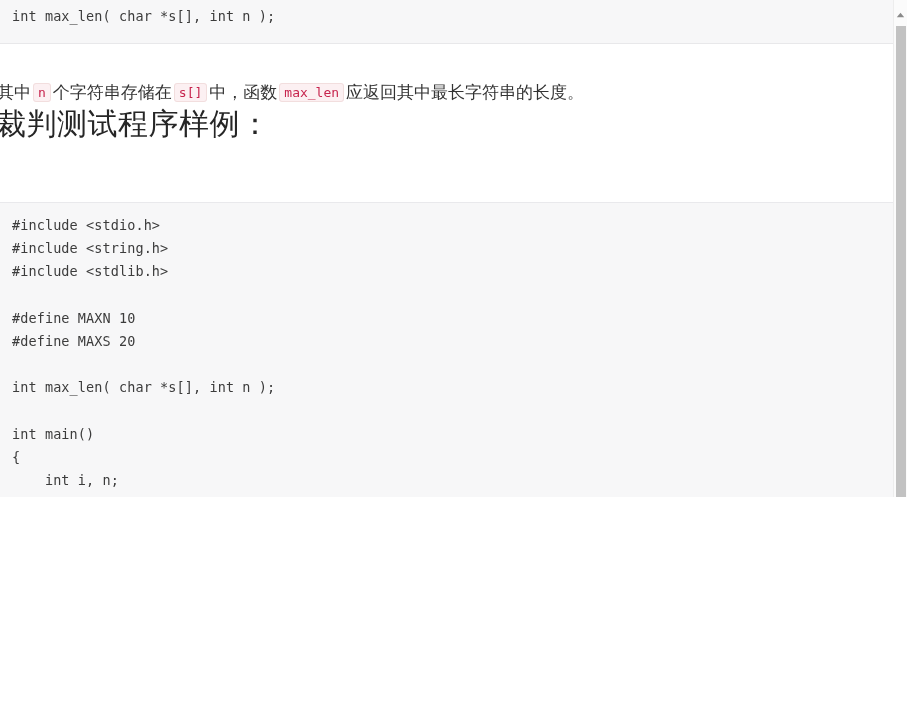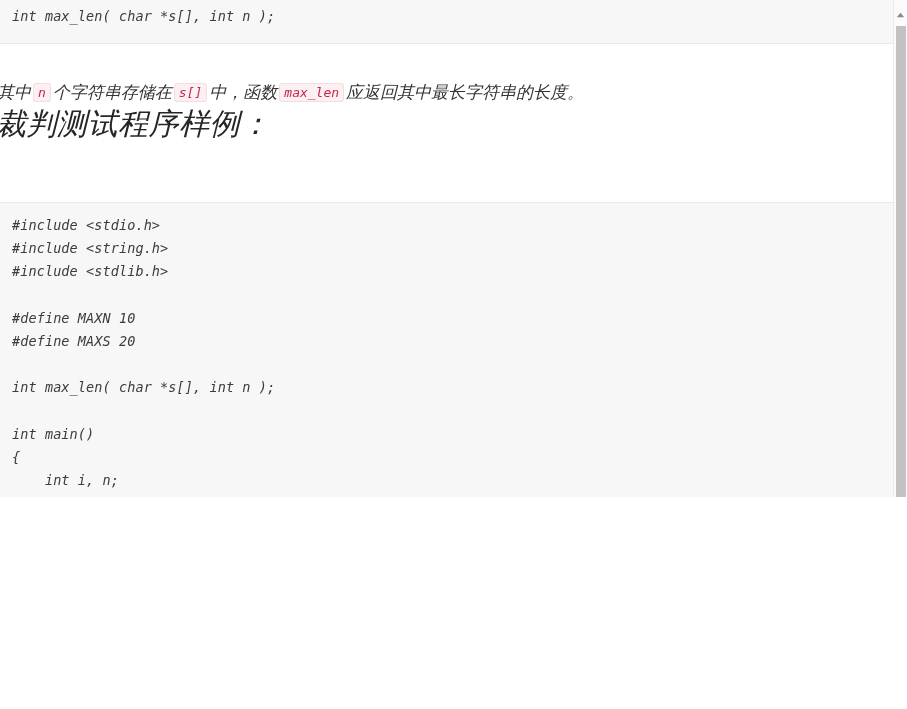--- a/index.html
+++ b/index.html
@@ -17,21 +17,20 @@
     position: relative;
   }
 
   .page {
     position: absolute;
     left: 0;
     top: 0;
     width: 907px;
     height: 497px;
     overflow: hidden;
-    font-style: italic;
   }
 
   
   .codeblock-top {
     position: absolute;
     left: 0;
     top: -26px;
     width: 907px;
     height: 70px;
     box-sizing: border-box;

